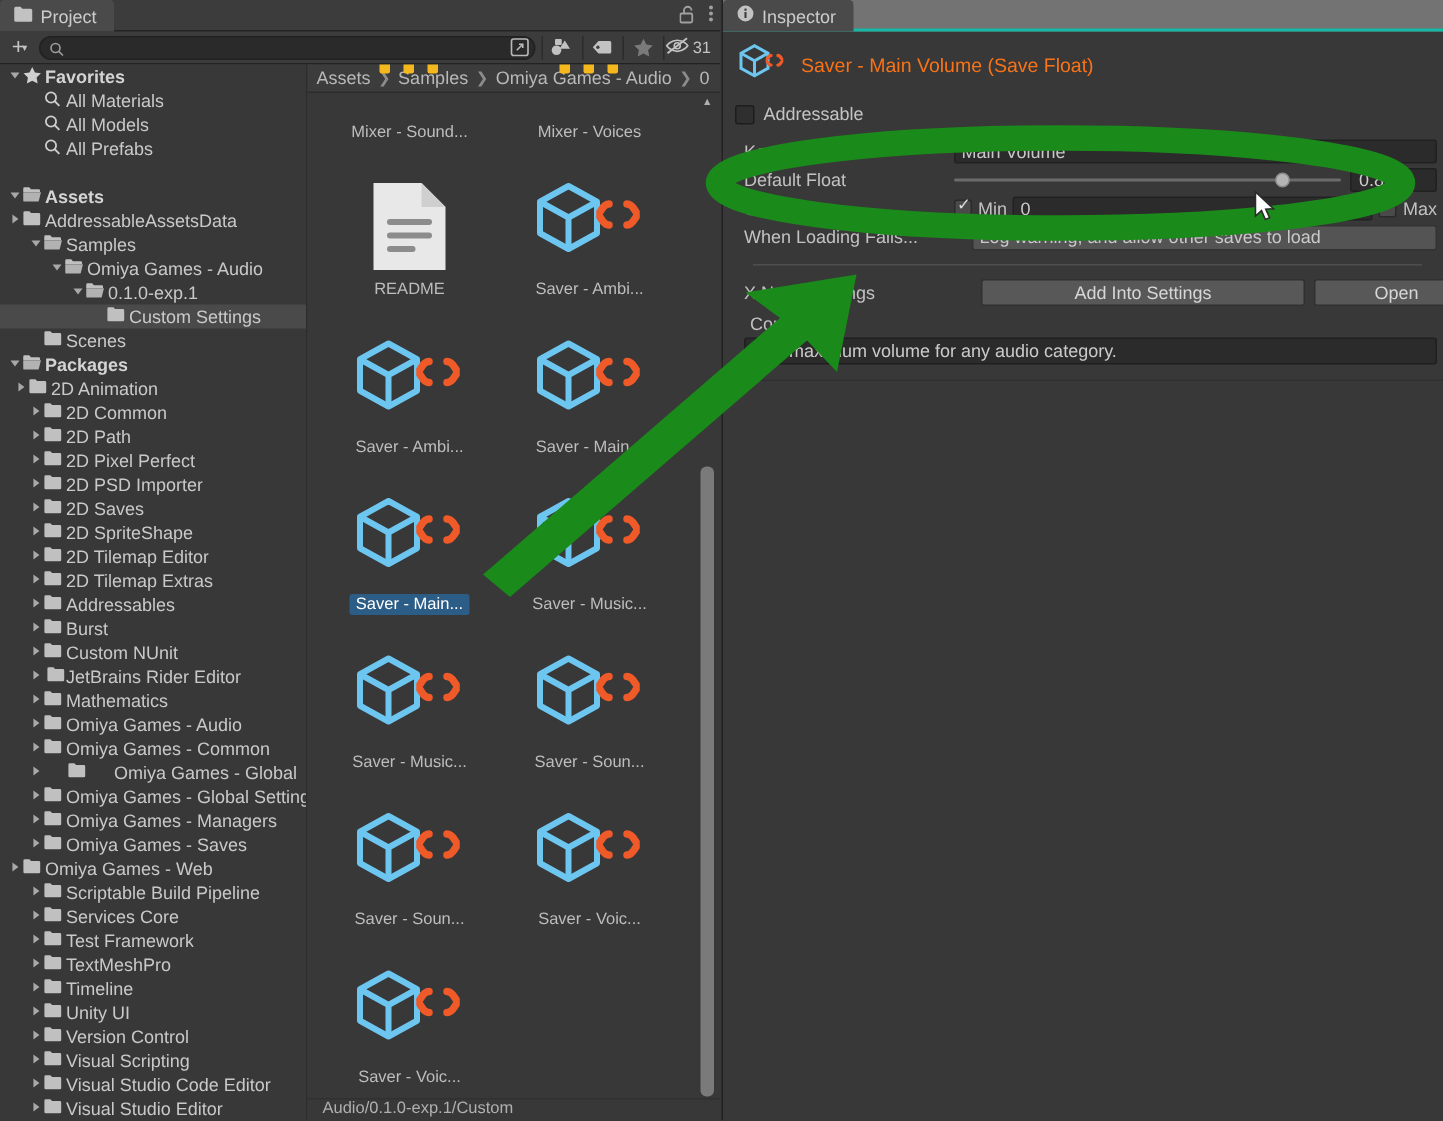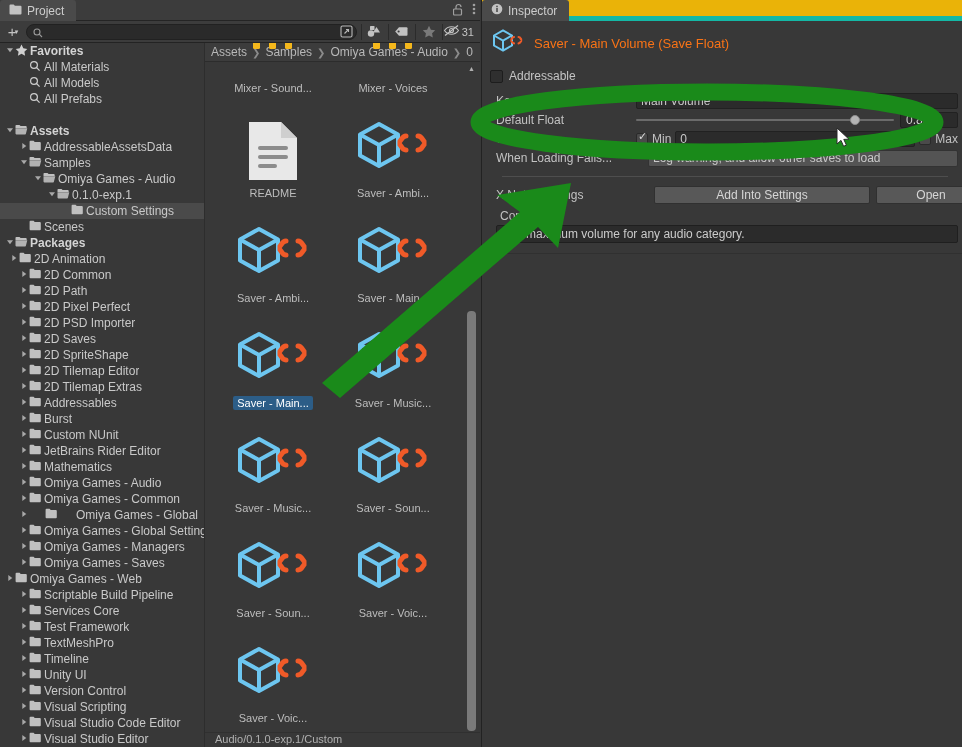--- a/index.html
+++ b/index.html
@@ -128,21 +128,21 @@
     background: #383838; color: #b0b0b0; font-size: 11px;
     padding-left: 10px; overflow: hidden; white-space: nowrap;
     border-top: 1px solid #303030;
   }
 
   
   #inspector {
     position: absolute; left: 481px; top: 0; width: 481px; height: 747px;
     background: #383838; border-left: 1px solid #222;
   }
-  .insp-tabstrip { height: 21px; background: #eab308; border-bottom: 5px solid #14b8a6; }
+  .insp-tabstrip { height: 21px; background: #737373; border-bottom: 2px solid #14b8a6; }
   .insp-header { display: flex; align-items: center; height: 44px; padding: 0 8px; gap: 10px; }
   .insp-title { font-size: 13px; color: #f97316; }
   .addr-row { display: flex; align-items: center; gap: 6px; height: 22px; padding: 0 8px; }
   .checkbox {
     width: 13px; height: 13px; background: #2f2f2f; border: 1px solid #1d1d1d;
     border-radius: 2px; flex: none; cursor: pointer; position: relative;
   }
   .insp-body { position: relative; padding-top: 4px; }
   .prop-row { display: flex; align-items: center; height: 19px; padding: 0 4px 0 14px; gap: 0; }
   .prop-label { width: 140px; flex: none; font-size: 12px; color: #c2c2c2; white-space: nowrap; }
@@ -317,21 +317,21 @@
           <div class="tree-row bold" style="padding-left: 4px;">
             <span class="tw"><svg width="8" height="8" viewBox="0 0 8 8">
                 <path d="M1 2.3h6L4 6.3z" fill="#a8a8a8"></path>
               </svg></span>
             <span class="ticon"><svg width="13" height="11" viewBox="0 0 13 11">
                 <path d="M0.5 1.8a.9.9 0 01.9-.9h3.1l1.1 1.2h5.2a.9.9 0 01.9.9v1H0.5z" fill="#c0c0c0"></path>
                 <path d="M0.5 4.2h11.8l-1.4 5.6a.8.8 0 01-.8.6H1.3a.8.8 0 01-.8-.8z" fill="#b2b2b2"></path>
               </svg></span>
             <span class="tlabel">Assets</span>
           </div>
-          <div class="tree-row" style="padding-left: 18px;">
+          <div class="tree-row" style="padding-left: 4px;">
             <span class="tw"><svg width="8" height="8" viewBox="0 0 8 8">
                 <path d="M2.3 1v6l4-3z" fill="#a8a8a8"></path>
               </svg></span>
             <span class="ticon"><svg width="13" height="11" viewBox="0 0 13 11">
                 <path d="M0.6 1.7a.9.9 0 01.9-.9h3.1L5.7 2h5.2a.9.9 0 01.9.9v6.4a.9.9 0 01-.9.9H1.5a.9.9 0 01-.9-.9z" fill="#c0c0c0"></path>
               </svg></span>
             <span class="tlabel">AddressableAssetsData</span>
           </div>
           <div class="tree-row" style="padding-left: 18px;">
             <span class="tw"><svg width="8" height="8" viewBox="0 0 8 8">
@@ -488,21 +488,21 @@
           </div>
           <div class="tree-row" style="padding-left: 18px;">
             <span class="tw"><svg width="8" height="8" viewBox="0 0 8 8">
                 <path d="M2.3 1v6l4-3z" fill="#a8a8a8"></path>
               </svg></span>
             <span class="ticon"><svg width="13" height="11" viewBox="0 0 13 11">
                 <path d="M0.6 1.7a.9.9 0 01.9-.9h3.1L5.7 2h5.2a.9.9 0 01.9.9v6.4a.9.9 0 01-.9.9H1.5a.9.9 0 01-.9-.9z" fill="#c0c0c0"></path>
               </svg></span>
             <span class="tlabel">Custom NUnit</span>
           </div>
-          <div class="tree-row" style="padding-left: 18px;">
+          <div class="tree-row" style="padding-left: 18px; text-align: right;">
             <span class="tw"><svg width="8" height="8" viewBox="0 0 8 8">
                 <path d="M2.3 1v6l4-3z" fill="#a8a8a8"></path>
               </svg></span>
             <span class="ticon"><svg width="13" height="11" viewBox="0 0 13 11">
                 <path d="M0.6 1.7a.9.9 0 01.9-.9h3.1L5.7 2h5.2a.9.9 0 01.9.9v6.4a.9.9 0 01-.9.9H1.5a.9.9 0 01-.9-.9z" fill="#c0c0c0"></path>
               </svg></span>
             <span class="tlabel">JetBrains Rider Editor</span>
           </div>
           <div class="tree-row" style="padding-left: 18px;">
             <span class="tw"><svg width="8" height="8" viewBox="0 0 8 8">

